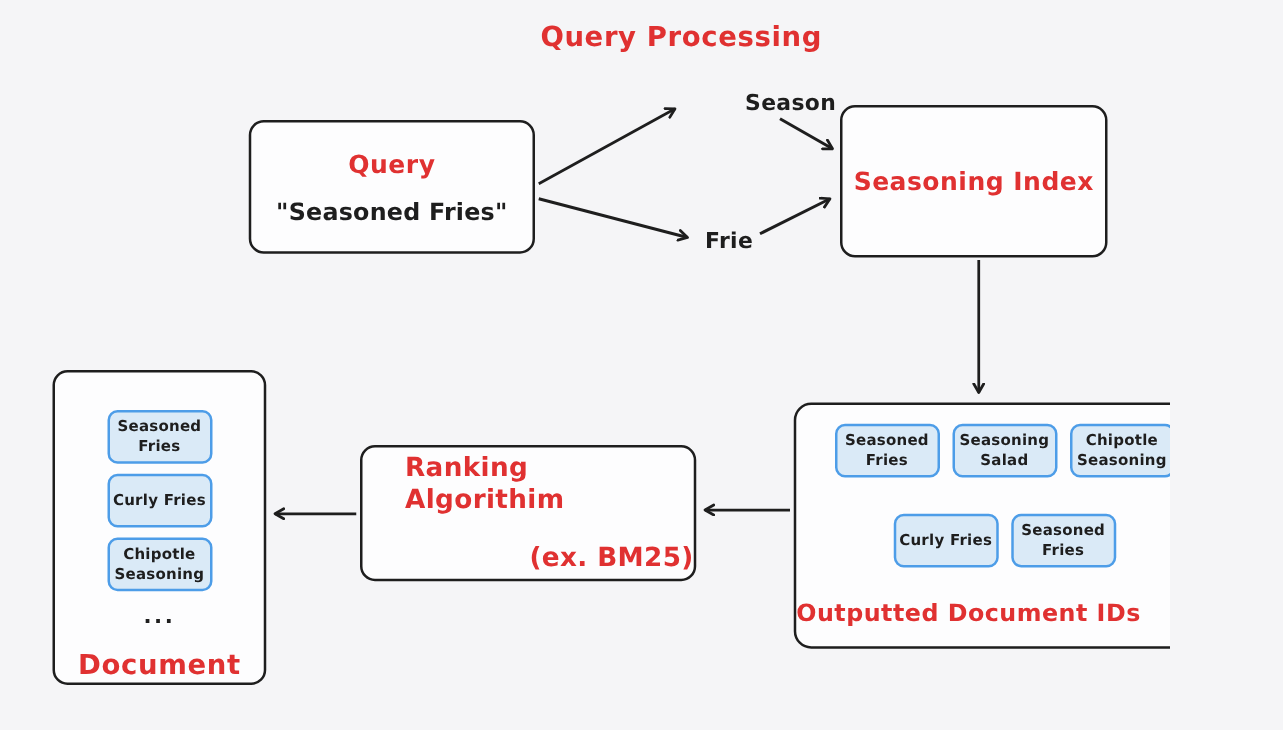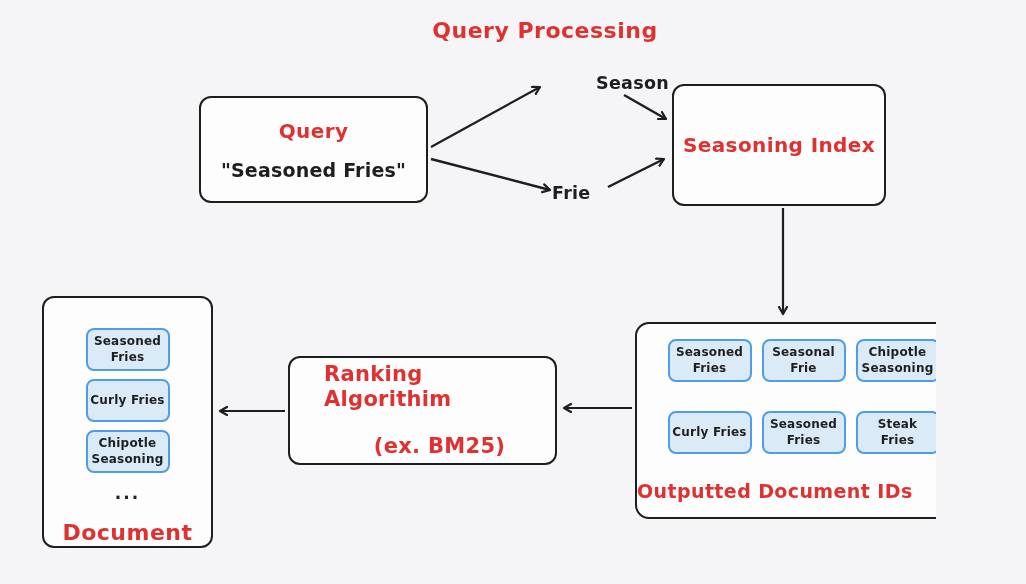--- a/index.html
+++ b/index.html
@@ -41,21 +41,21 @@
     display:flex;flex-direction:column;
     align-items:center;justify-content:center;
   }
   .query-box{left:199px;top:96px;width:229px;height:107px;gap:16px;justify-content:center;}
   .query-label{font-size:20px;color:var(--red);letter-spacing:.4px;}
   .query-value{font-size:19px;letter-spacing:.2px;}
   .token{
     font-size:17.5px;letter-spacing:.3px;color:var(--ink);
   }
   .token-season{left:548px;top:73px;margin-left:48px;}
-  .token-frie{left:552px;top:183px;}
+  .token-frie{left:564px;top:183px;}
   .index-box{left:672px;top:84px;width:214px;height:122px;}
   .index-label{font-size:20px;color:var(--red);letter-spacing:.4px;}
   .out-box{
     left:635px;top:322px;width:337px;height:197px;
     border:2.5px solid var(--ink);border-radius:14px;
     background:var(--box-fill);
   }
   .chip-row{
     display:flex;justify-content:center;gap:10px;
   }
@@ -71,21 +71,21 @@
     font-size:12px;line-height:1.3;letter-spacing:.2px;
     padding:3px 2px;
   }
   .out-label{
     position:absolute;left:0;bottom:15px;width:100%;
     text-align:left;
     font-size:19px;color:var(--red);letter-spacing:.4px;
   }
   .rank-box{
     left:288px;top:356px;width:269px;height:109px;
-    align-items:center;justify-content:center;
+    align-items:flex-end;justify-content:center;
     padding-left:34px;gap:22px;
   }
   .rank-line{font-size:21px;color:var(--red);letter-spacing:.3px;line-height:1.2;}
   .results-box{
     left:42px;top:296px;width:171px;height:252px;
     border:2.5px solid var(--ink);border-radius:12px;
     background:var(--box-fill);
     display:flex;flex-direction:column;align-items:center;
     padding-top:30px;gap:8px;
   }
@@ -130,35 +130,32 @@
   <div class="abs node index-box">
     <div class="index-label">Seasoning Index</div>
   </div>
 
   <div class="abs out-box">
     <div class="chip-row row1">
       <div class="chip">
           <span>Seasoned Fries</span>
         </div>
       <div class="chip">
-          <span>Seasonal Frie</span>
+          <span>Seasoning Salad</span>
         </div>
       <div class="chip">
           <span>Chipotle Seasoning</span>
         </div>
     </div>
     <div class="chip-row row2">
       <div class="chip">
           <span>Curly Fries</span>
         </div>
       <div class="chip">
           <span>Seasoned Fries</span>
-        </div>
-      <div class="chip">
-          <span>Steak Fries</span>
         </div>
     </div>
     <div class="out-label">Outputted Document IDs</div>
   </div>
 
   <div class="abs node rank-box">
     <div class="rank-line">Ranking Algorithim</div>
     <div class="rank-line">(ex. BM25)</div>
   </div>
 

